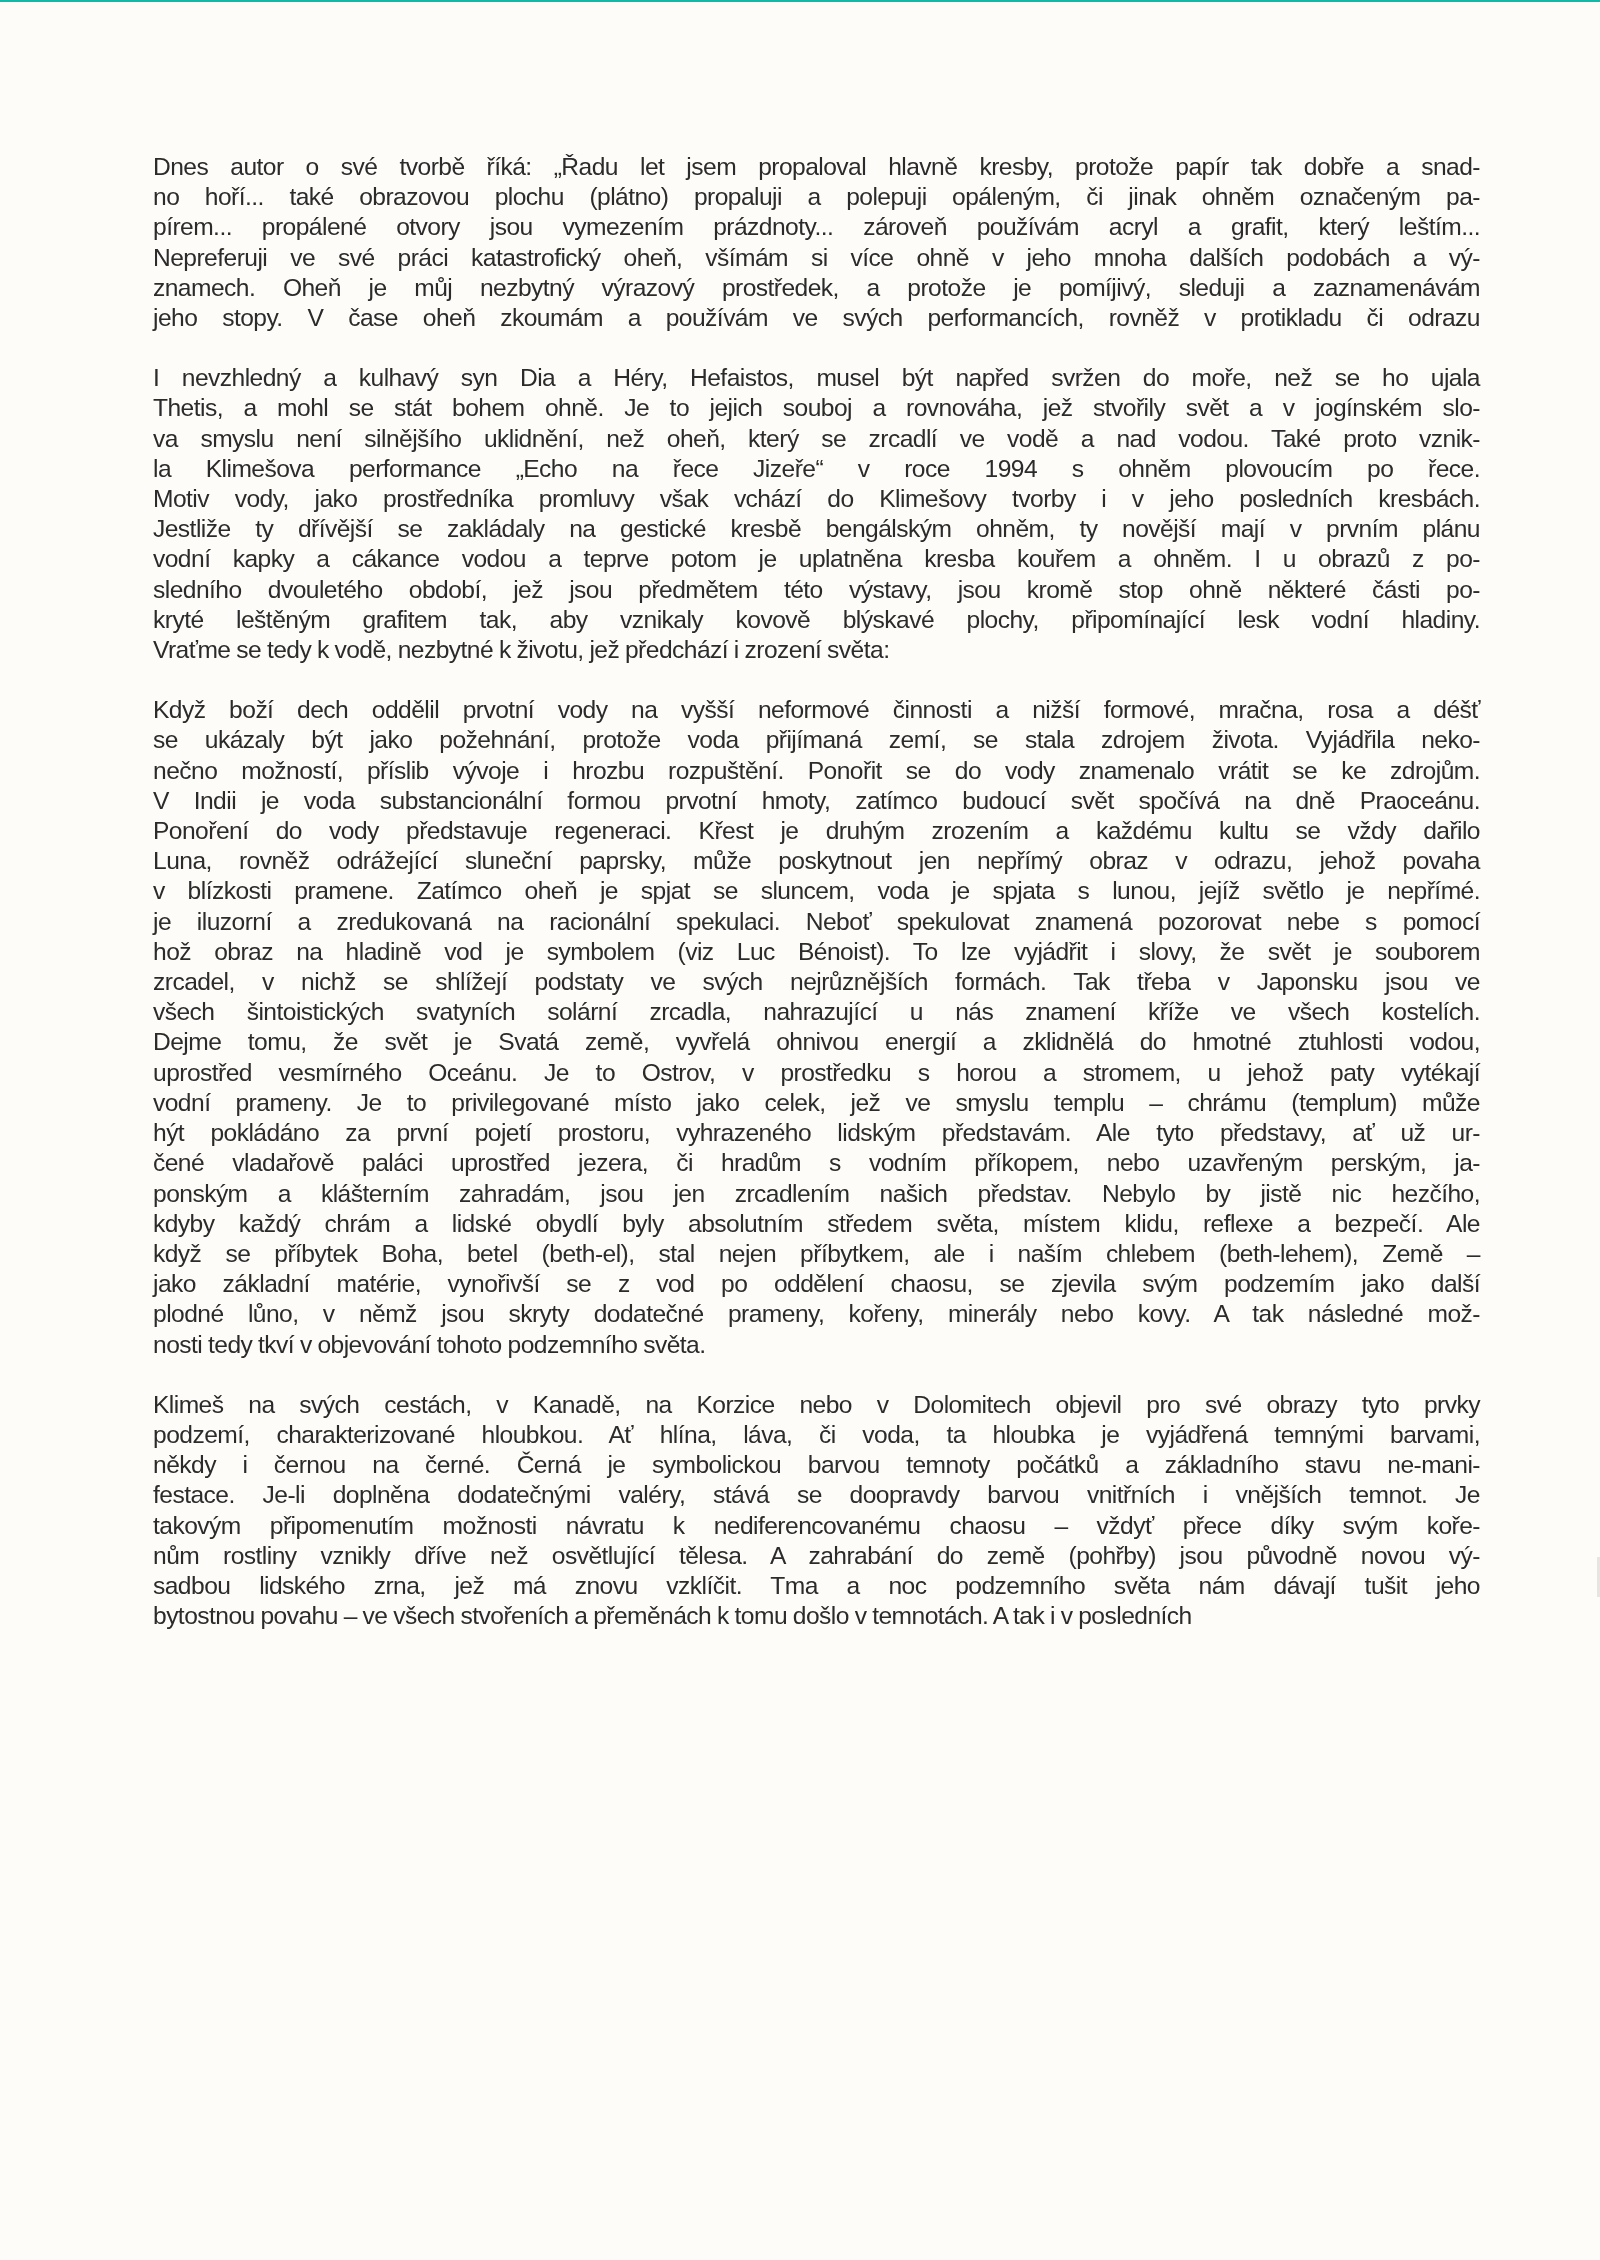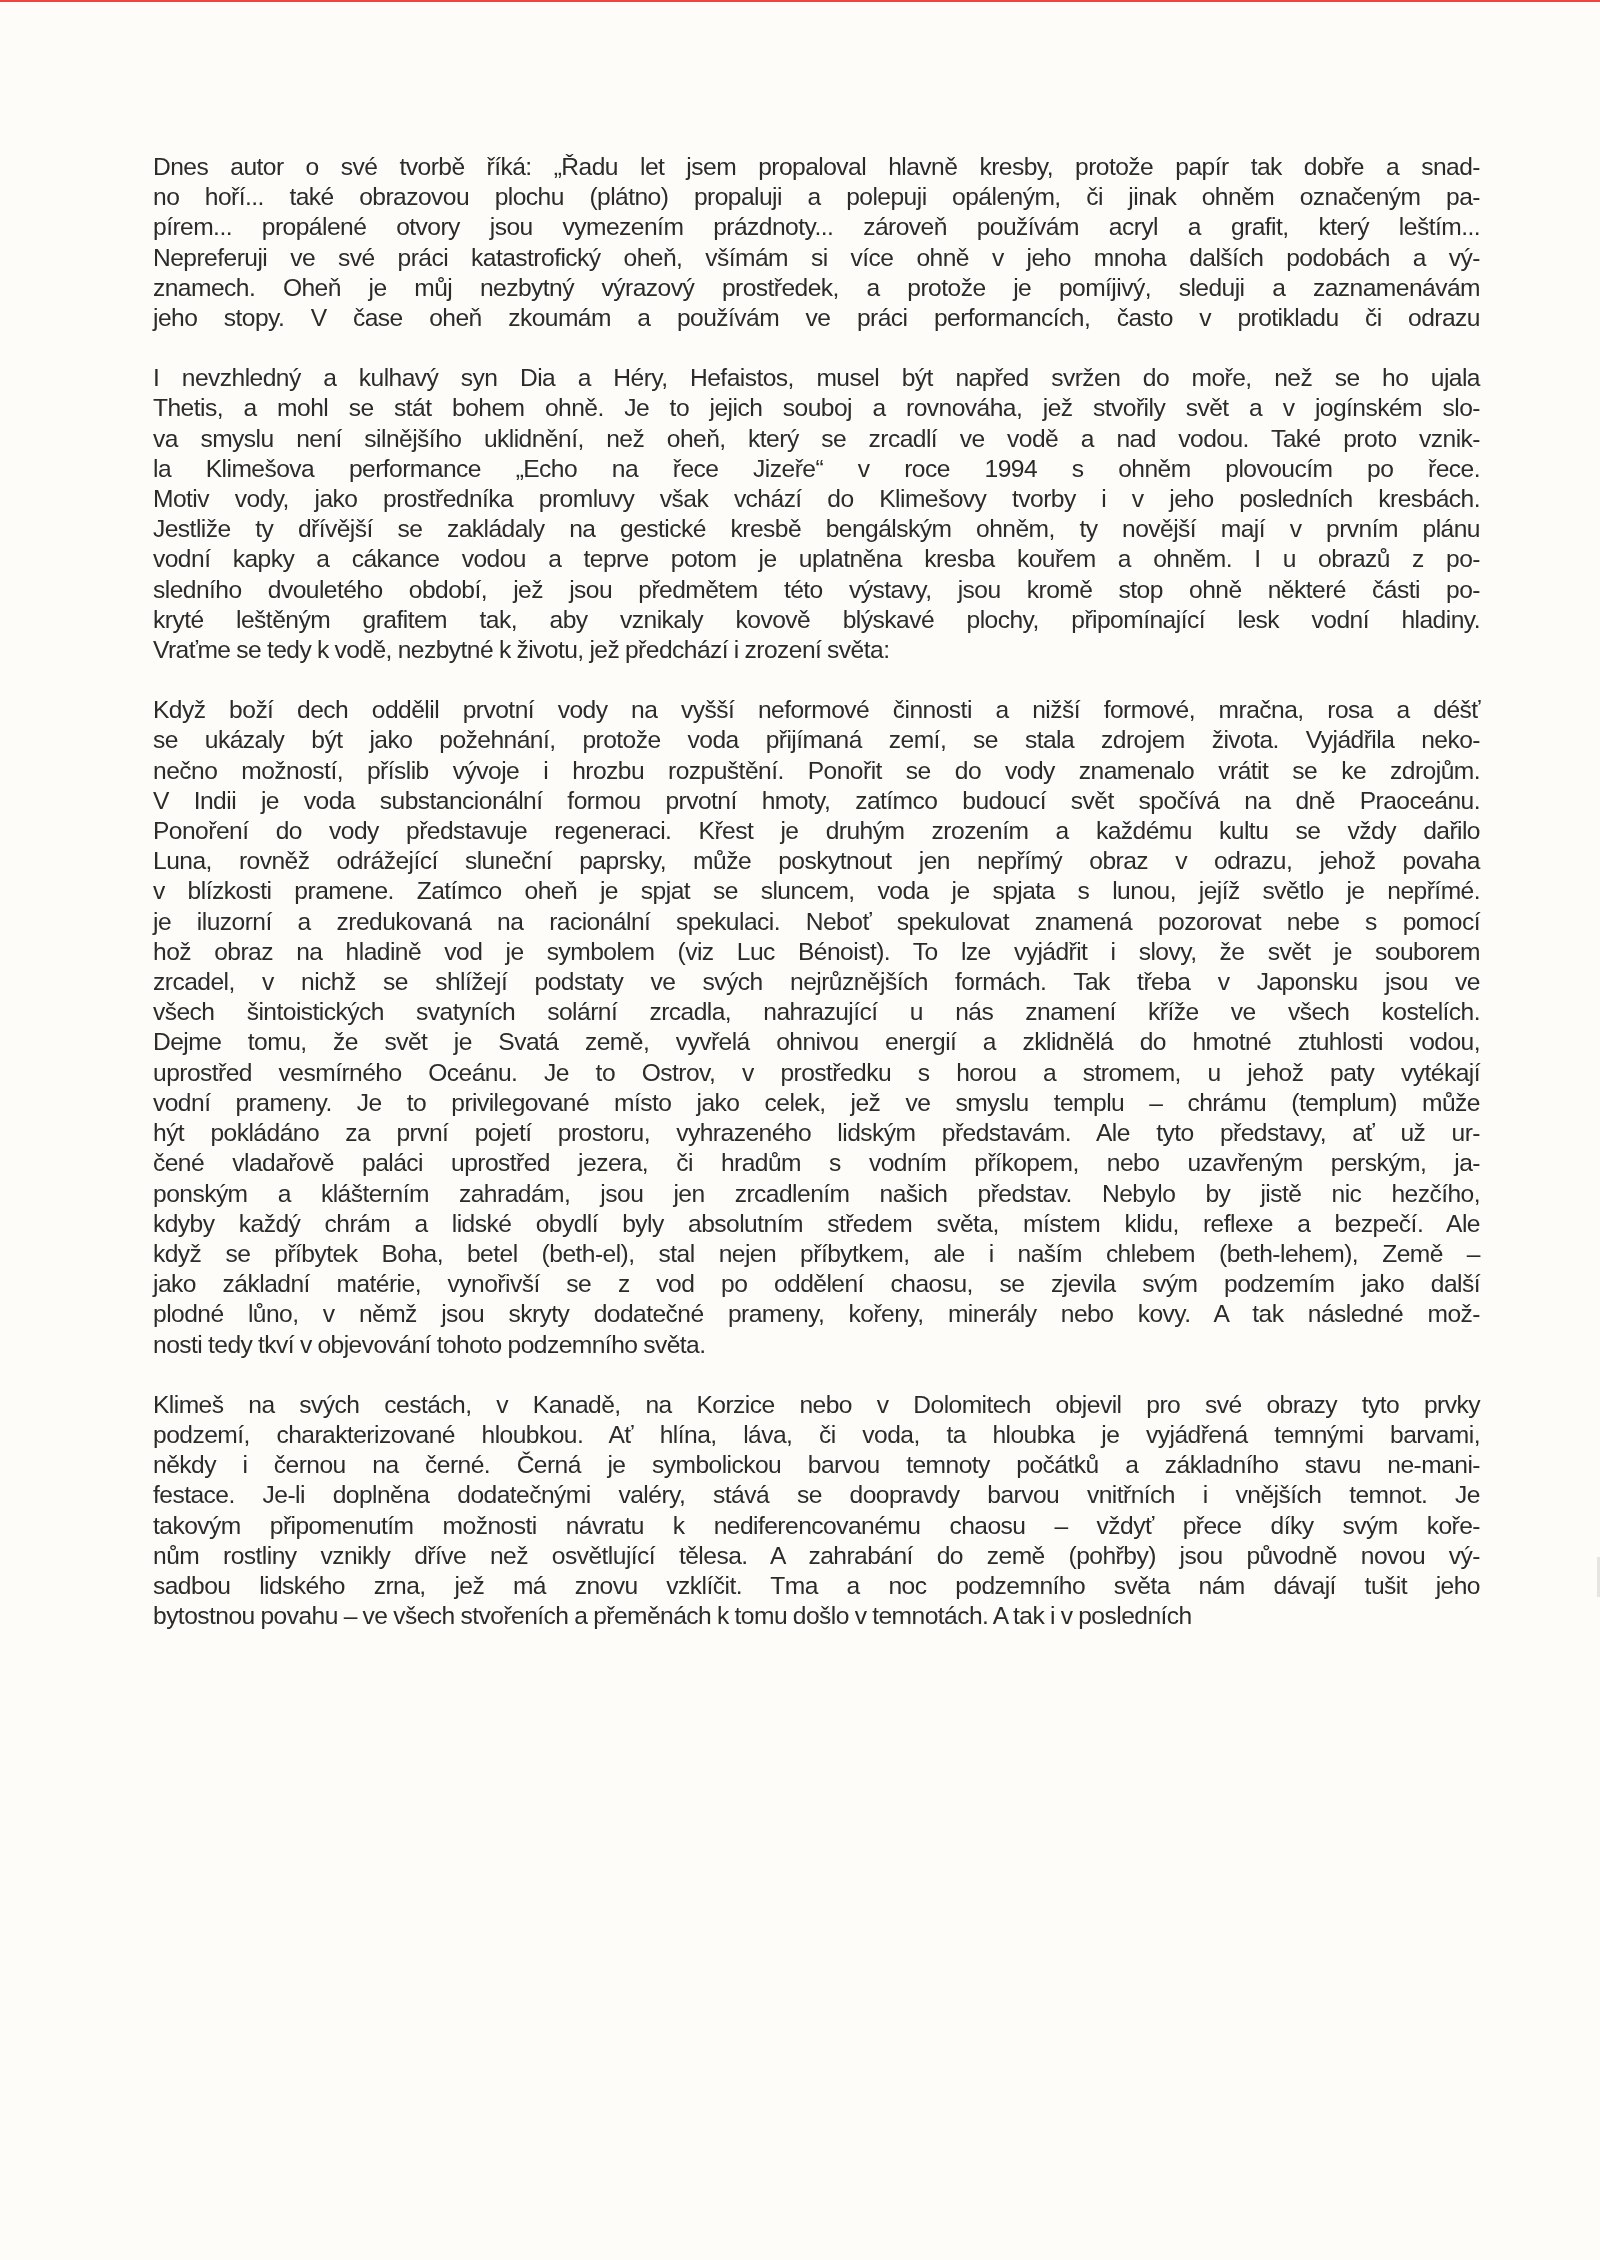--- a/index.html
+++ b/index.html
@@ -13,21 +13,21 @@
       position: relative;
       overflow: hidden;
     }
     .page {
       position: absolute;
       left: 0;
       top: 0;
       width: 1600px;
       height: 1592px;
       background: #fdfcf9;
-      border-top: 2px solid #ef4444;
+      border-top: 2px solid #14b8a6;
       box-sizing: border-box;
     }
     .text-block {
       position: absolute;
       left: 153px;
       top: 150px;
       width: 1327px;
       color: #2b2b2b;
       font-family: "Liberation Sans", sans-serif;
       font-size: 24.6px;
@@ -68,21 +68,21 @@
 <body>
 
 <div class="page">
   <div class="text-block" id="text-block">
       <p class="para">
         <span class="line">Dnes autor o své tvorbě říká: „Řadu let jsem propaloval hlavně kresby, protože papír tak dobře a snad-</span>
         <span class="line">no hoří... také obrazovou plochu (plátno) propaluji a polepuji opáleným, či jinak ohněm označeným pa-</span>
         <span class="line">pírem... propálené otvory jsou vymezením prázdnoty... zároveň používám acryl a grafit, který leštím...</span>
         <span class="line">Nepreferuji ve své práci katastrofický oheň, všímám si více ohně v jeho mnoha dalších podobách a vý-</span>
         <span class="line">znamech. Oheň je můj nezbytný výrazový prostředek, a protože je pomíjivý, sleduji a zaznamenávám</span>
-        <span class="line">jeho stopy. V čase oheň zkoumám a používám ve práci performancích, často v protikladu či odrazu</span>
+        <span class="line">jeho stopy. V čase oheň zkoumám a používám ve svých performancích, rovněž v protikladu či odrazu</span>
       </p>
       <div class="gap"></div>
       <p class="para">
         <span class="line">I nevzhledný a kulhavý syn Dia a Héry, Hefaistos, musel být napřed svržen do moře, než se ho ujala</span>
         <span class="line">Thetis, a mohl se stát bohem ohně. Je to jejich souboj a rovnováha, jež stvořily svět a v jogínském slo-</span>
         <span class="line">va smyslu není silnějšího uklidnění, než oheň, který se zrcadlí ve vodě a nad vodou. Také proto vznik-</span>
         <span class="line">la Klimešova performance „Echo na řece Jizeře“ v roce 1994 s ohněm plovoucím po řece.</span>
         <span class="line">Motiv vody, jako prostředníka promluvy však vchází do Klimešovy tvorby i v jeho posledních kresbách.</span>
         <span class="line">Jestliže ty dřívější se zakládaly na gestické kresbě bengálským ohněm, ty novější mají v prvním plánu</span>
         <span class="line">vodní kapky a cákance vodou a teprve potom je uplatněna kresba kouřem a ohněm. I u obrazů z po-</span>

